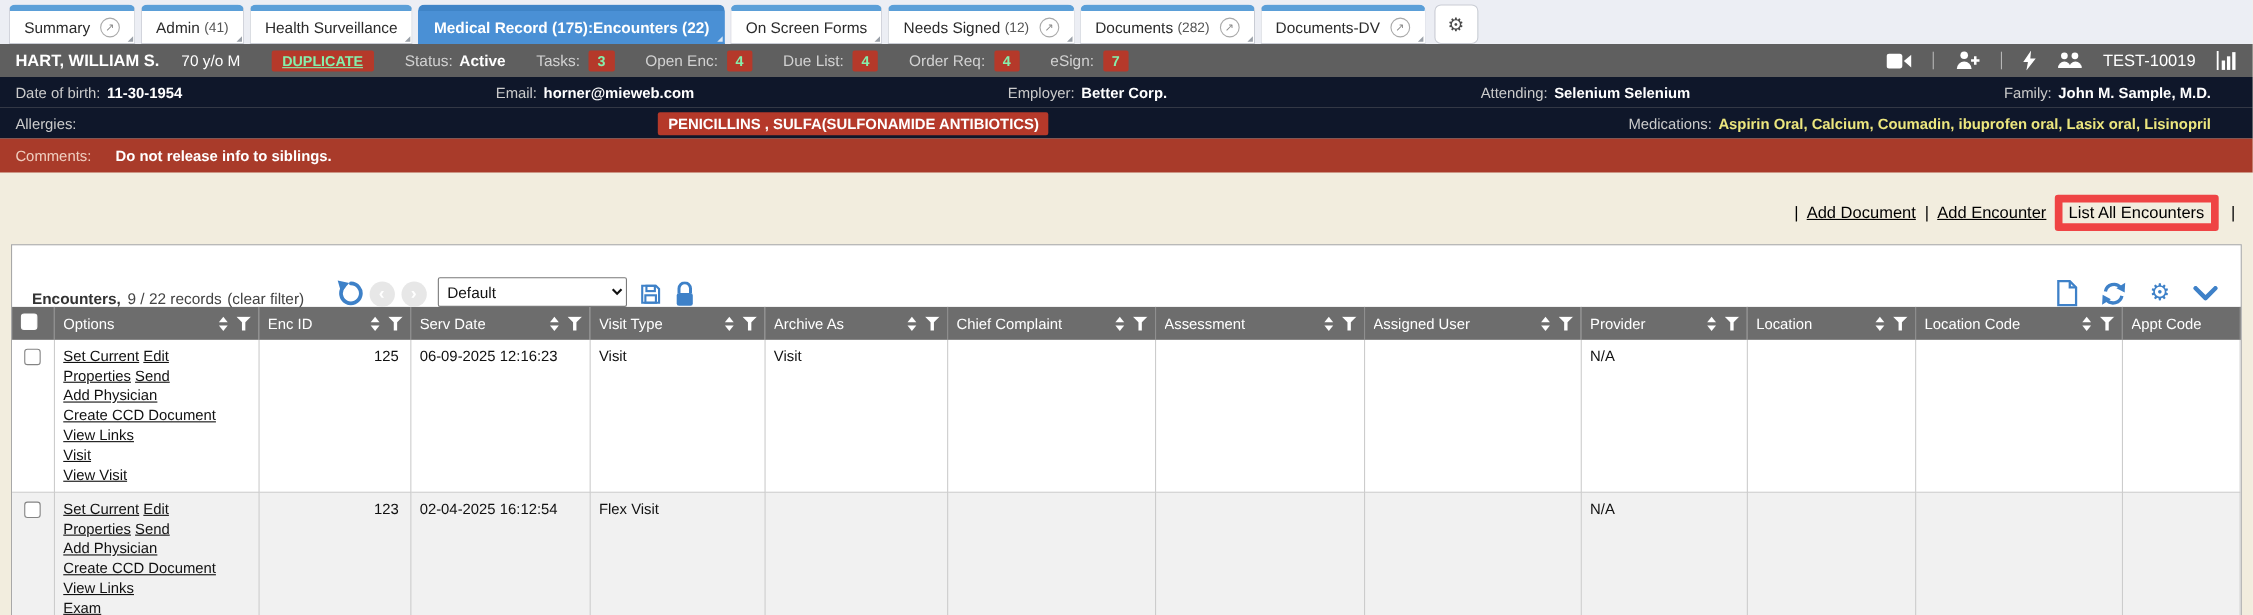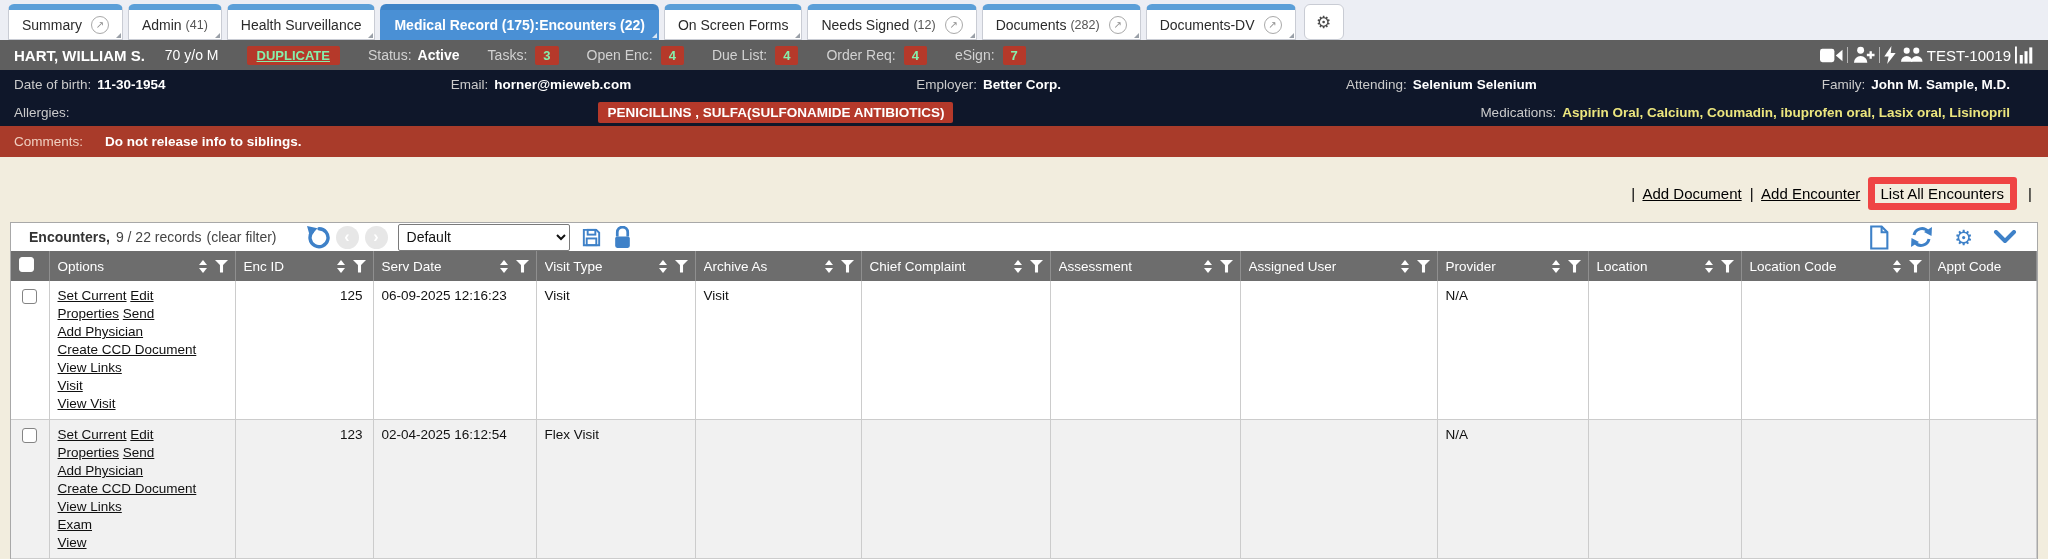--- a/index.html
+++ b/index.html
@@ -35,36 +35,36 @@
   .gap-md { margin-left:8px; }
   .badge { background:#b5392a; color:#86efac; font-weight:bold; font-size:13px; padding:2px 8px; border-radius:2px; }
   .badge.dup { text-decoration:underline; margin-left:28px; padding:2px 10px; }
   .i-label { color:#cbcbcb; margin-right:6px; }
   .i-value { color:#fff; font-weight:bold; }
   .i-group { margin-right:24px; white-space:nowrap; }
   .i-value.meds { color:#ece67e; }
   .allergy-badge { background:#b5392a; color:#fff; font-weight:bold; padding:3px 9px; border-radius:2px; }
   .c-label { color:#f0cfc0; margin-right:22px; }
   .c-value { color:#fff; font-weight:bold; }
-  .pr-icons { margin-left:auto; display:flex; align-items:center; gap:4px; }
+  .pr-icons { margin-left:auto; display:flex; align-items:center; gap:19px; }
   .pr-icons svg { display:block; }
   .vdiv { width:1px; height:16px; background:rgba(255,255,255,.55); }
   .sys-id { font-size:15px; }
 
   
   .content { background:#f2edde; }
   .links-row { text-align:right; padding:20px 12px 12px; font-size:15px; color:#000; white-space:nowrap; }
   .sep { margin:0 4px; }
   .action-link { color:#000; text-decoration:underline; cursor:pointer; }
   .action-link.noline { text-decoration:none; }
   .hl-box { display:inline-block; border:7px solid #ef4444; border-radius:3px; padding:1px 6px; margin:0 3px; }
 
   
   .grid-container { margin:0 10px; background:#fff; border:1px solid #a8a8a8; }
-  .grid-toolbar { display:flex; align-items:center; height:28px; padding:0 14px 0 18px; font-size:14px; color:#444;border-radius:16px; }
+  .grid-toolbar { display:flex; align-items:flex-end; height:56px; padding:0 14px 0 18px; font-size:14px; color:#444;border-radius:16px; }
   .gt-title { font-weight:bold; color:#333; }
   .gt-records { margin-left:6px; }
   .gt-clear { margin-left:5px; color:#444; cursor:pointer; }
   .gt-undo { margin-left:28px; cursor:pointer; display:flex; }
   .navbtn { width:23px; height:23px; border-radius:50%; background:#e7e7e7; color:#fff; font-weight:bold;
             display:flex; align-items:center; justify-content:center; font-size:16px; margin-left:6px; cursor:default; }
   .view-select { margin-left:10px; width:172px; height:27px; font-size:14px; font-family:"Liberation Sans",sans-serif;
                  border:1px solid #7a7a7a; border-radius:2px; background:#fff; padding:0 4px; color:#111; }
   .gt-icon { margin-left:10px; display:flex; cursor:pointer; }
   .gt-right { margin-left:auto; display:flex; align-items:center; gap:20px; padding-right:6px; }

